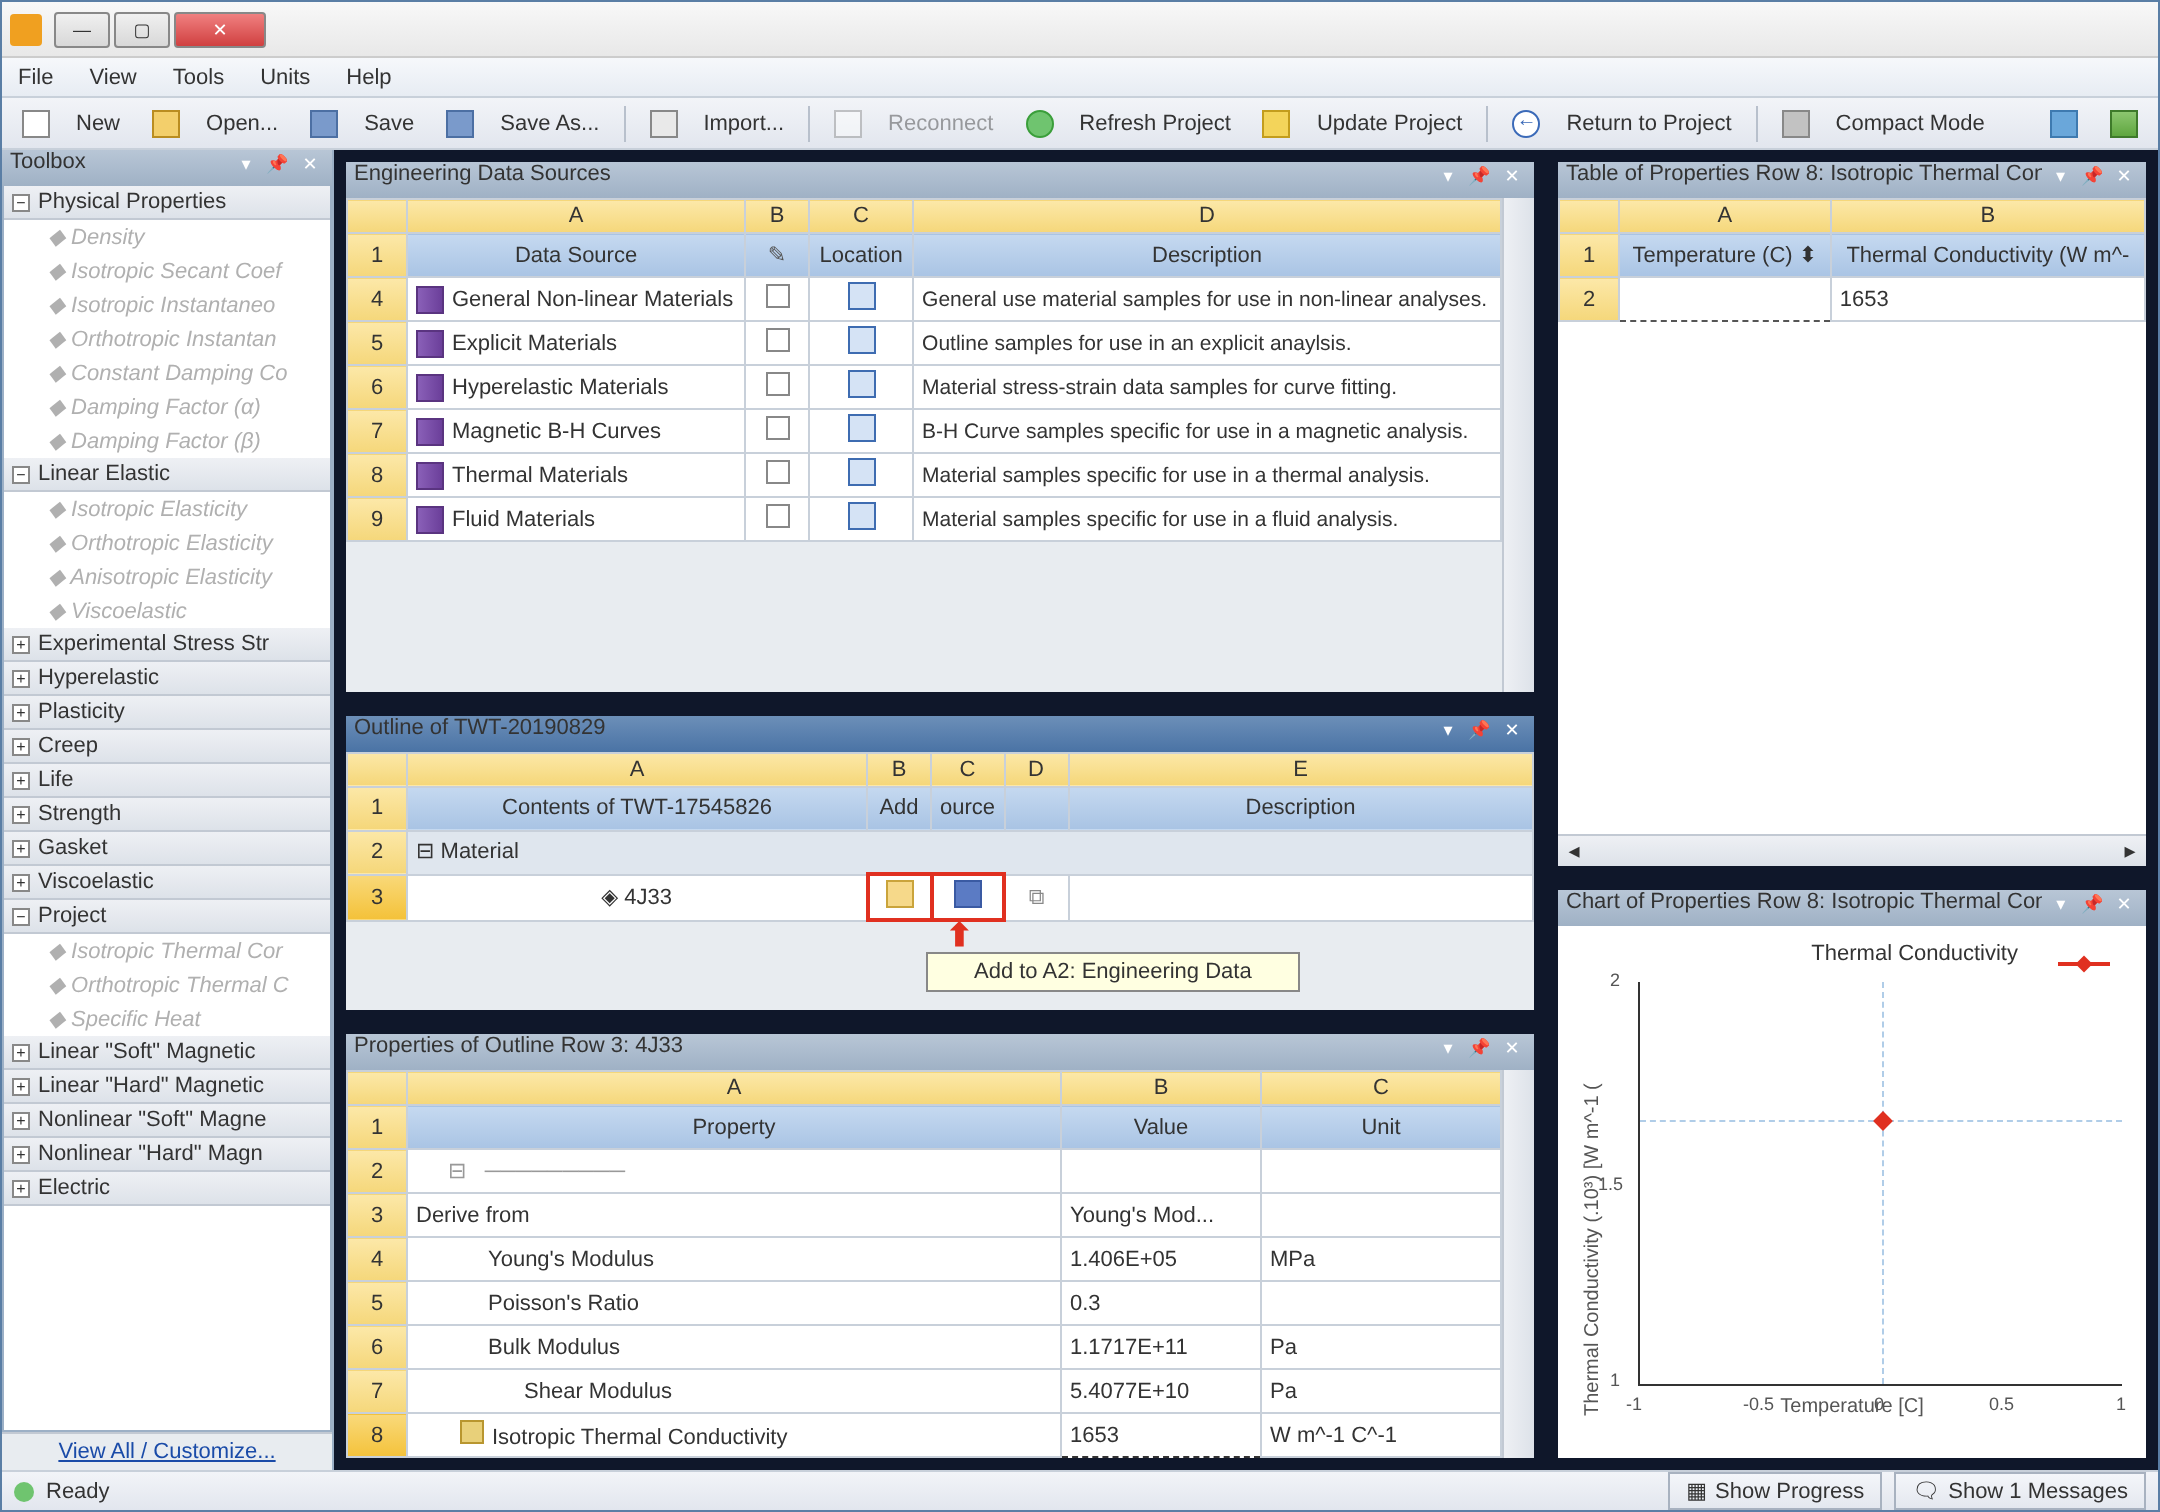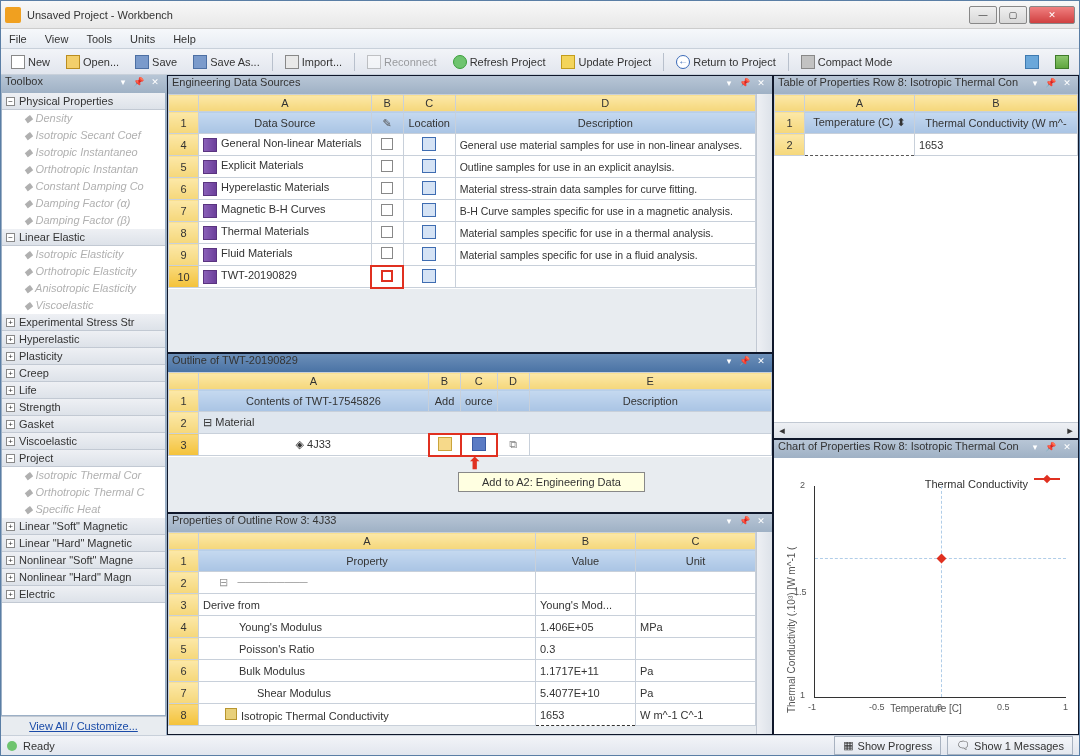--- a/index.html
+++ b/index.html
@@ -5,21 +5,21 @@
 *{box-sizing:border-box;margin:0;padding:0;font-family:"Segoe UI",Tahoma,sans-serif;font-size:11px;color:#333}
 body{background:#e8ecf0;width:1080px;height:756px;position:relative;overflow:hidden;border:1px solid #5a7ea5}
 .titlebar{height:28px;background:linear-gradient(#f8f8f8,#e8e8e8);display:flex;align-items:center;padding:0 4px;border-bottom:1px solid #ccc}
 .titlebar .app-icon{width:16px;height:16px;background:#f0a020;border-radius:2px;margin-right:6px;display:inline-block}
 .titlebar .title{flex:1}
 .winbtns{display:flex;gap:2px}
 .winbtn{width:28px;height:18px;border:1px solid #888;background:linear-gradient(#f0f0f0,#d8d8d8);display:flex;align-items:center;justify-content:center;font-size:9px;border-radius:2px}
 .winbtn.close{background:linear-gradient(#f08080,#d04040);color:#fff;width:46px}
 .menubar{height:20px;background:linear-gradient(#f6f8fb,#e7ecf3);display:flex;align-items:center;padding:0 8px;gap:18px;border-bottom:1px solid #c8d0da}
 .toolbar{height:26px;background:linear-gradient(#f2f4f8,#e2e6ee);display:flex;align-items:center;padding:0 6px;gap:8px;border-bottom:1px solid #c8d0da}
-.tbtn{display:flex;align-items:center;gap:3px;padding:2px 4px;cursor:pointer}
+.tbtn{display:flex;align-items:center;gap:13px;padding:2px 4px;cursor:pointer}
 .tbtn.disabled{opacity:.45}
 .ico{width:14px;height:14px;display:inline-block;border:1px solid #888;background:#fff}
 .ico.new{background:#fff}
 .ico.open{background:#f3cf6b;border-color:#ba8d20}
 .ico.save{background:#7a9acb;border-color:#4c6fa3}
 .ico.import{background:#e9e9e9}
 .ico.refresh{background:#6fc46f;border-color:#3a9e3a;border-radius:50%}
 .ico.update{background:#f3d45a;border-color:#c39d1d}
 .ico.return{background:#fff;border-color:#3b6ab8;border-radius:50%}
 .ico.return::after{content:"←";color:#3b6ab8;font-size:10px;position:relative;top:-2px;left:1px}
@@ -33,59 +33,58 @@
 .pane-hdr.active{background:linear-gradient(#6c8fb8,#4a73a5)}
 .pane-hdr .sp{flex:1}
 .hdr-btn{width:14px;height:14px;display:flex;align-items:center;justify-content:center;color:#fff;margin-left:2px;cursor:pointer;font-size:9px}
 .accordion{flex:1;overflow-y:auto;background:#fff;border:1px solid #9cb0c6;border-top:none}
 .acc-hdr{background:linear-gradient(#eef0f4,#dde2e9);border-bottom:1px solid #c2c9d3;padding:2px 4px;display:flex;align-items:center;gap:4px;cursor:pointer}
 .acc-hdr .pm{width:9px;height:9px;border:1px solid #888;display:flex;align-items:center;justify-content:center;font-size:8px;background:#fff}
 .acc-item{padding:2px 4px 2px 22px;color:#b0b0b0;font-style:italic}
 .link{text-align:center;padding:3px;color:#1a4ba8;text-decoration:underline;border-top:1px solid #c2c9d3}
 .midcol{flex:1;display:flex;flex-direction:column}
 .rightcol{width:306px;display:flex;flex-direction:column}
-.panel{display:flex;flex-direction:column;border:1px solid #0f172a;margin:0}
+.panel{display:flex;flex-direction:column;border:6px solid #0f172a;margin:0}
 .grid{border-collapse:collapse;width:100%;background:#fff}
 .grid th,.grid td{border:1px solid #c8d0da;padding:2px 4px;height:22px;text-align:left}
 .grid .rownum{background:linear-gradient(#fce8a8,#f5d77a);text-align:center;width:30px;font-weight:normal}
 .grid .colhdr{background:linear-gradient(#c5d9f0,#a9c4e4);text-align:center;font-weight:normal}
 .grid .colletter{background:linear-gradient(#fce8a8,#f5d77a);text-align:center;font-weight:normal;height:16px}
 .grid .rownum.hl{background:linear-gradient(#f9d97a,#f4c23a)}
 .bookicon{width:14px;height:14px;display:inline-block;background:linear-gradient(90deg,#8a60b8,#6b3f9a);border:1px solid #5a3480;margin-right:4px;vertical-align:middle}
 .chk{width:12px;height:12px;border:1px solid #888;background:#fff;display:inline-block}
 .filebtn{width:14px;height:14px;border:1px solid #3e6cb1;background:#d5e3f5;display:inline-block}
 .hl-red{border:2px solid #e03020!important}
 .scroll-v{width:16px;background:linear-gradient(90deg,#eef0f4,#dde2e9);border-left:1px solid #c2c9d3}
 .tooltip{position:absolute;background:#ffffe1;border:1px solid #888;padding:3px 23px;font-size:11px;z-index:50}
 .redarrow{position:absolute;color:#e03020;font-size:16px;font-weight:bold;z-index:49}
 .chart-area{flex:1;background:#fff;position:relative;padding:10px}
 .plot{position:absolute;left:40px;top:28px;right:12px;bottom:36px;border-left:1px solid #333;border-bottom:1px solid #333}
 .grid-h{position:absolute;left:0;right:0;border-top:1px dashed #b0cde8}
 .grid-v{position:absolute;top:0;bottom:0;border-left:1px dashed #b0cde8}
 .datapoint{position:absolute;width:7px;height:7px;background:#e03020;transform:rotate(45deg)}
 .xtick,.ytick{position:absolute;font-size:9px;color:#555}
-.legend{position:absolute;top:20px;right:18px;display:flex;align-items:flex-start;gap:6px;font-size:10px}
+.legend{position:absolute;top:8px;right:18px;display:flex;align-items:flex-end;gap:20px;font-size:10px}
 .leg-sym{width:26px;height:2px;background:#e03020;position:relative}
 .leg-sym::after{content:"";position:absolute;width:6px;height:6px;background:#e03020;transform:rotate(45deg);left:10px;top:-2px}
 .axislabel{position:absolute;font-size:10px;color:#555}
 .axislabel.y{transform:rotate(-90deg);transform-origin:left top}
 .statusbar{height:20px;background:linear-gradient(#f2f4f8,#e2e6ee);display:flex;align-items:center;padding:0 6px;border-top:1px solid #c8d0da;position:absolute;bottom:0;left:0;right:0}
 .status-dot{width:10px;height:10px;background:#6fc46f;border-radius:50%;margin-right:6px}
 .sbtn{border:1px solid #a8b2c0;background:linear-gradient(#f4f6fa,#e4e8ef);padding:2px 8px;margin-left:6px;display:flex;align-items:center;gap:4px}
 .scroll-h{height:16px;background:linear-gradient(#eef0f4,#dde2e9);border-top:1px solid #c2c9d3;display:flex;align-items:center}
 .scroll-h .arr{width:16px;text-align:center}
 .pencil{display:inline-block;width:12px;height:12px;position:relative}
 .pencil::before{content:"✎";font-size:11px;color:#555}
 </style>
 </head>
 <body>
 
 <div class="titlebar">
   <span class="app-icon"></span>
-  <span class="title">Unsaved Project - Workbench</span>
   <div class="winbtns">
     <div class="winbtn">—</div>
     <div class="winbtn">▢</div>
     <div class="winbtn close">✕</div>
   </div>
 </div>
 
 <div class="menubar">
   <span>File</span>
   <span>View</span>
@@ -305,27 +304,20 @@
                   <td style="text-align:center"><span class="chk"></span></td>
                   <td style="text-align:center"><span class="filebtn"></span></td>
                   <td style="font-size:10.5px">Material samples specific for use in a thermal analysis.</td>
                 </tr>
                 <tr>
                   <th class="rownum">9</th>
                   <td><span class="bookicon"></span>Fluid Materials</td>
                   <td style="text-align:center"><span class="chk"></span></td>
                   <td style="text-align:center"><span class="filebtn"></span></td>
                   <td style="font-size:10.5px">Material samples specific for use in a fluid analysis.</td>
-                </tr>
-                <tr>
-                  <th class="rownum hl">10</th>
-                  <td><span class="bookicon"></span>TWT-20190829</td>
-                  <td style="text-align:center" class="hl-red"><span class="chk hl-red" style="border:1px dashed #333"></span></td>
-                  <td style="text-align:center"><span class="filebtn"></span></td>
-                  <td style="font-size:10.5px"></td>
                 </tr>
               </tbody>
           </table>
         </div>
         <div class="scroll-v"></div>
       </div>
     </div>
 
     <div class="panel" style="height:160px;position:relative">
       <div class="pane-hdr active">

